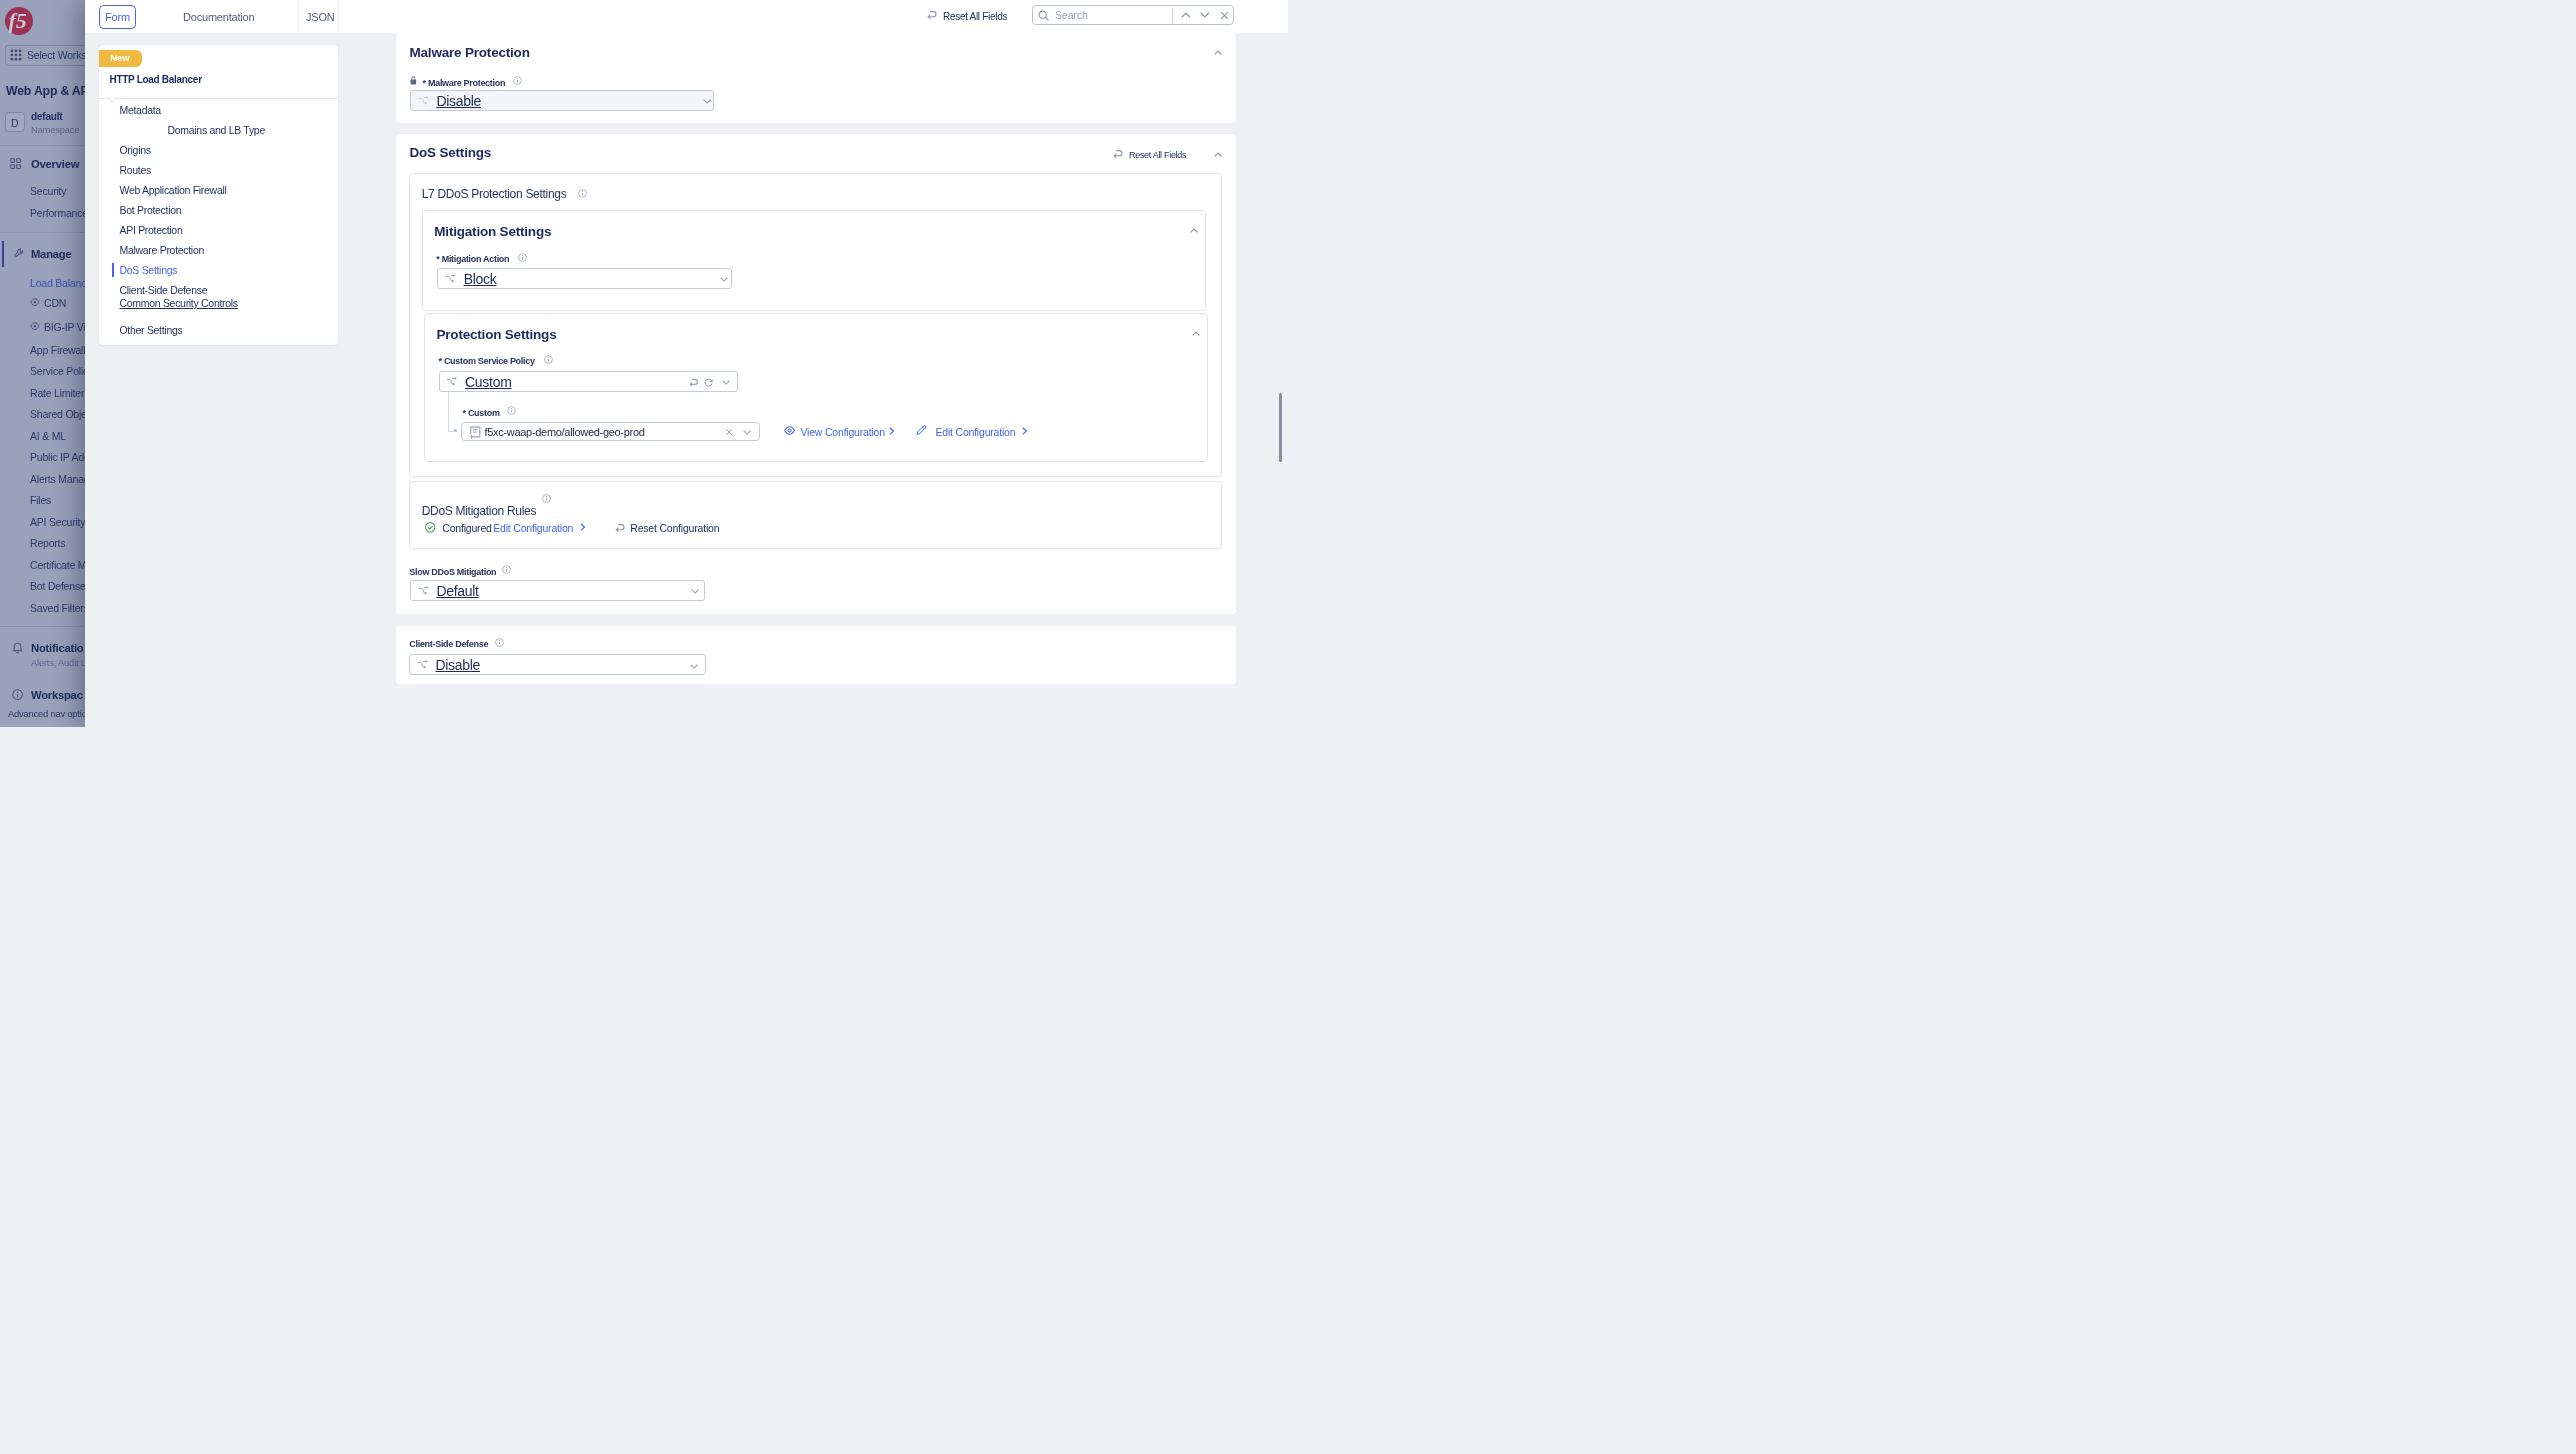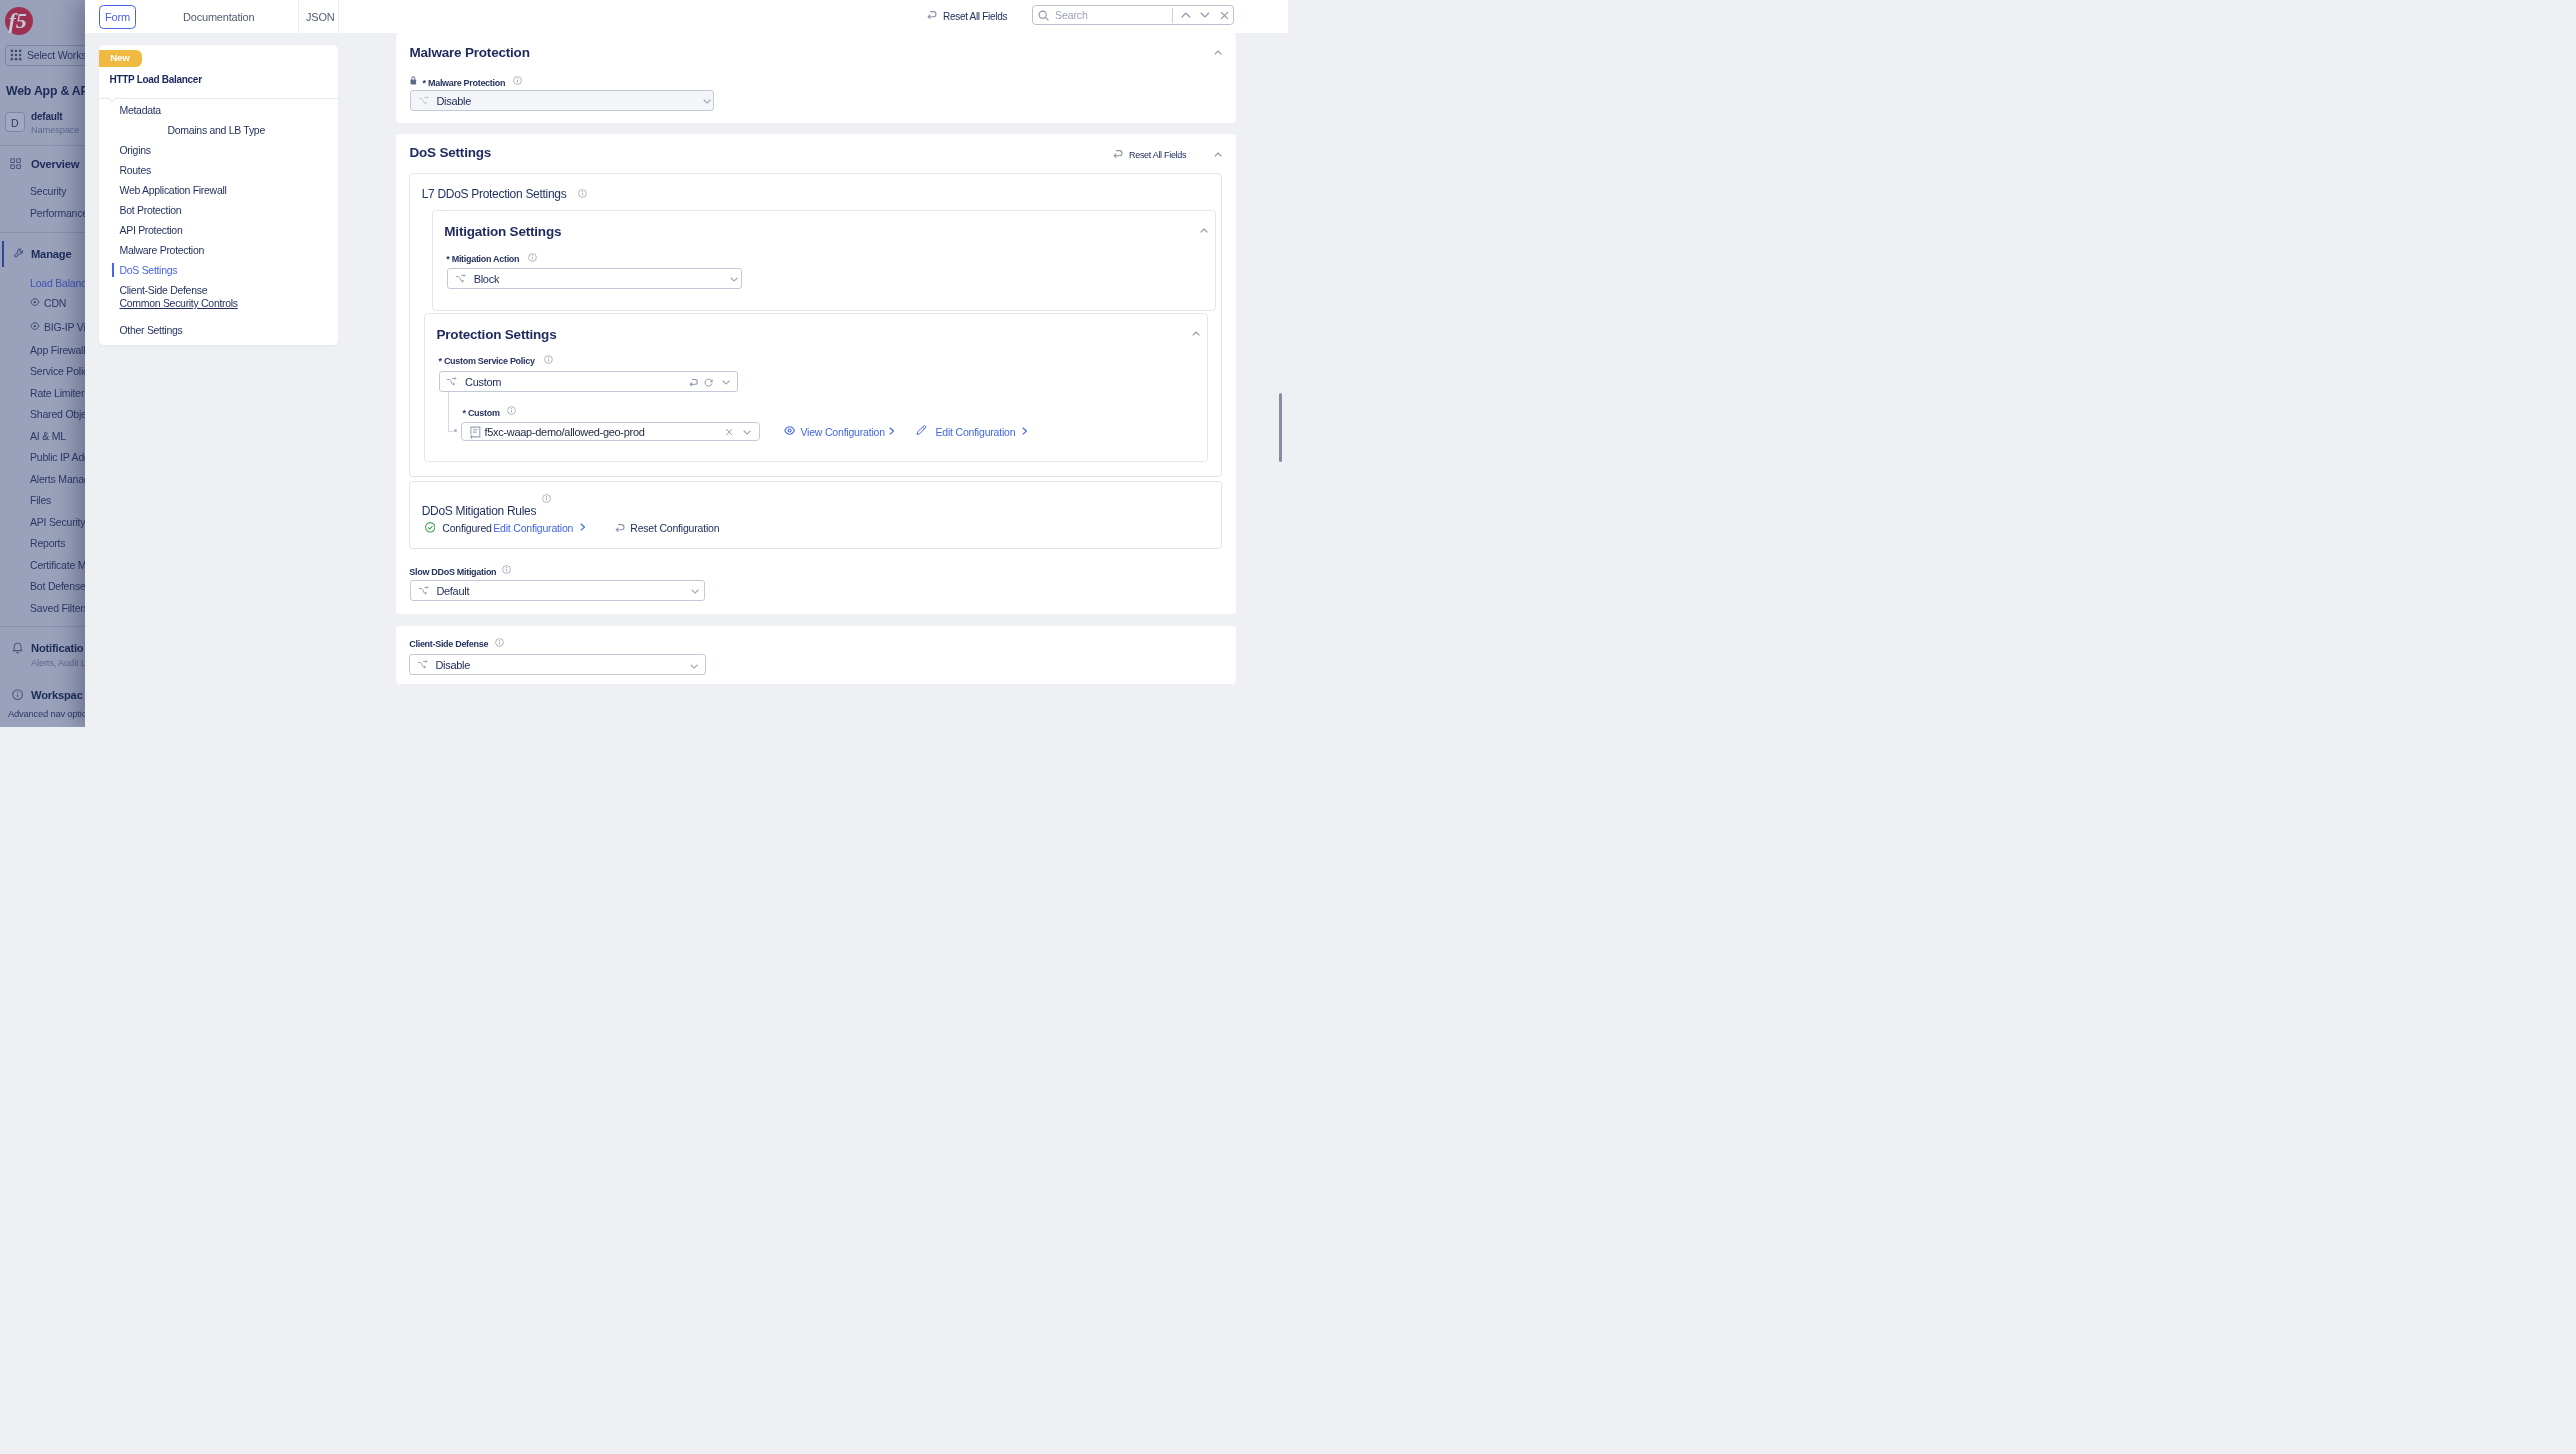--- a/index.html
+++ b/index.html
@@ -17,21 +17,21 @@
   
   #panel { position:absolute; left:85px; top:0; width:1203px; height:727px; z-index:2; background:#eef0f4; box-shadow:-7.5px 0 22.5px rgba(15,25,60,.35); }
   #topbar { position:absolute; left:0; top:0; width:1203px; height:33px; background:#fff; }
   #footer { position:absolute; left:0; top:687px; width:1203px; height:40px; background:#fff; box-shadow:0 -2.2px 6px rgba(40,50,80,.10); }
   .card { position:absolute; left:311px; width:840px; background:#fff; border-radius:3.7px; }
   .ibox { position:absolute; border:0.7px solid #e1e5eb; border-radius:3.7px; background:#fff; }
   .title18 { font-size:13.5px; font-weight:bold; color:#1e2a5e; letter-spacing:-0.2px; white-space:nowrap; }
   .title17 { font-size:12px; color:#253363; letter-spacing:-0.3px; white-space:nowrap; }
   .lbl { font-size:9px; font-weight:bold; color:#27335f; letter-spacing:-0.3px; white-space:nowrap; }
   .sel { position:absolute; height:21px; border:0.7px solid #c3cad7; border-radius:3px; background:#fff; }
-  .sel .val { position:absolute; left:25.4px; top:0; line-height:21px; font-size:11px; color:#1d2a56; letter-spacing:-0.3px; }
+  .sel .val { position:absolute; left:25.4px; top:0; line-height:21px; font-size:14px; color:#1d2a56; letter-spacing:-0.3px;text-decoration:underline; }
   .link { font-size:10.5px; color:#4165e8; letter-spacing:-0.2px; white-space:nowrap; }
   .nvy14 { font-size:10.5px; color:#22315f; letter-spacing:-0.2px; white-space:nowrap; }
   .tree-i { position:absolute; left:21px; height:20px; line-height:20px; font-size:10.5px; color:#1f2e5b; letter-spacing:-0.3px; white-space:nowrap; }
   .info-i { width:9px; height:9px; }
 </style>
 </head>
 <body>
   <div id="sidebar">
 
     <svg class="abs" style="left:4.5px; top:6.7px;" width="28" height="28" viewBox="0 0 37 37">
@@ -207,21 +207,21 @@
       <svg class="abs" style="left:818px; top:17.6px;" width="8.2" height="5.2" viewBox="0 0 11 7" fill="none" stroke="#8b94a8" stroke-width="1.6">
         <path d="M1 6 L5.5 1.5 10 6"></path>
       </svg>
 
       <div class="ibox" style="left:13.3px; top:39px; width:813px; height:304px;">
         <div class="abs title17" style="left:11.4px; top:13px;">L7 DDoS Protection Settings</div>
         <svg class="abs info-i" style="left:168px; top:15.3px;" viewBox="0 0 12 12" width="9" height="9">
           <use href="#infoi"></use>
         </svg>
 
-        <div class="ibox" style="left:22px; top:36px; width:784px; height:101px;">
+        <div class="ibox" style="left:12px; top:36px; width:784px; height:101px;">
           <div class="abs title18" style="left:11px; top:12.7px;">Mitigation Settings</div>
           <svg class="abs" style="left:767px; top:16.5px;" width="8.2" height="5.2" viewBox="0 0 11 7" fill="none" stroke="#8b94a8" stroke-width="1.6">
             <path d="M1 6 L5.5 1.5 10 6"></path>
           </svg>
           <div class="abs lbl" style="left:13px; top:43px;">* Mitigation Action</div>
           <svg class="abs info-i" style="left:95px; top:42px;" viewBox="0 0 12 12" width="9" height="9">
             <use href="#infoi"></use>
           </svg>
           <div class="sel" style="left:14px; top:57px; width:295px;">
             <svg class="abs" style="left:6.7px; top:4.1px;" width="12.7" height="12.7" viewBox="0 0 17 17">

